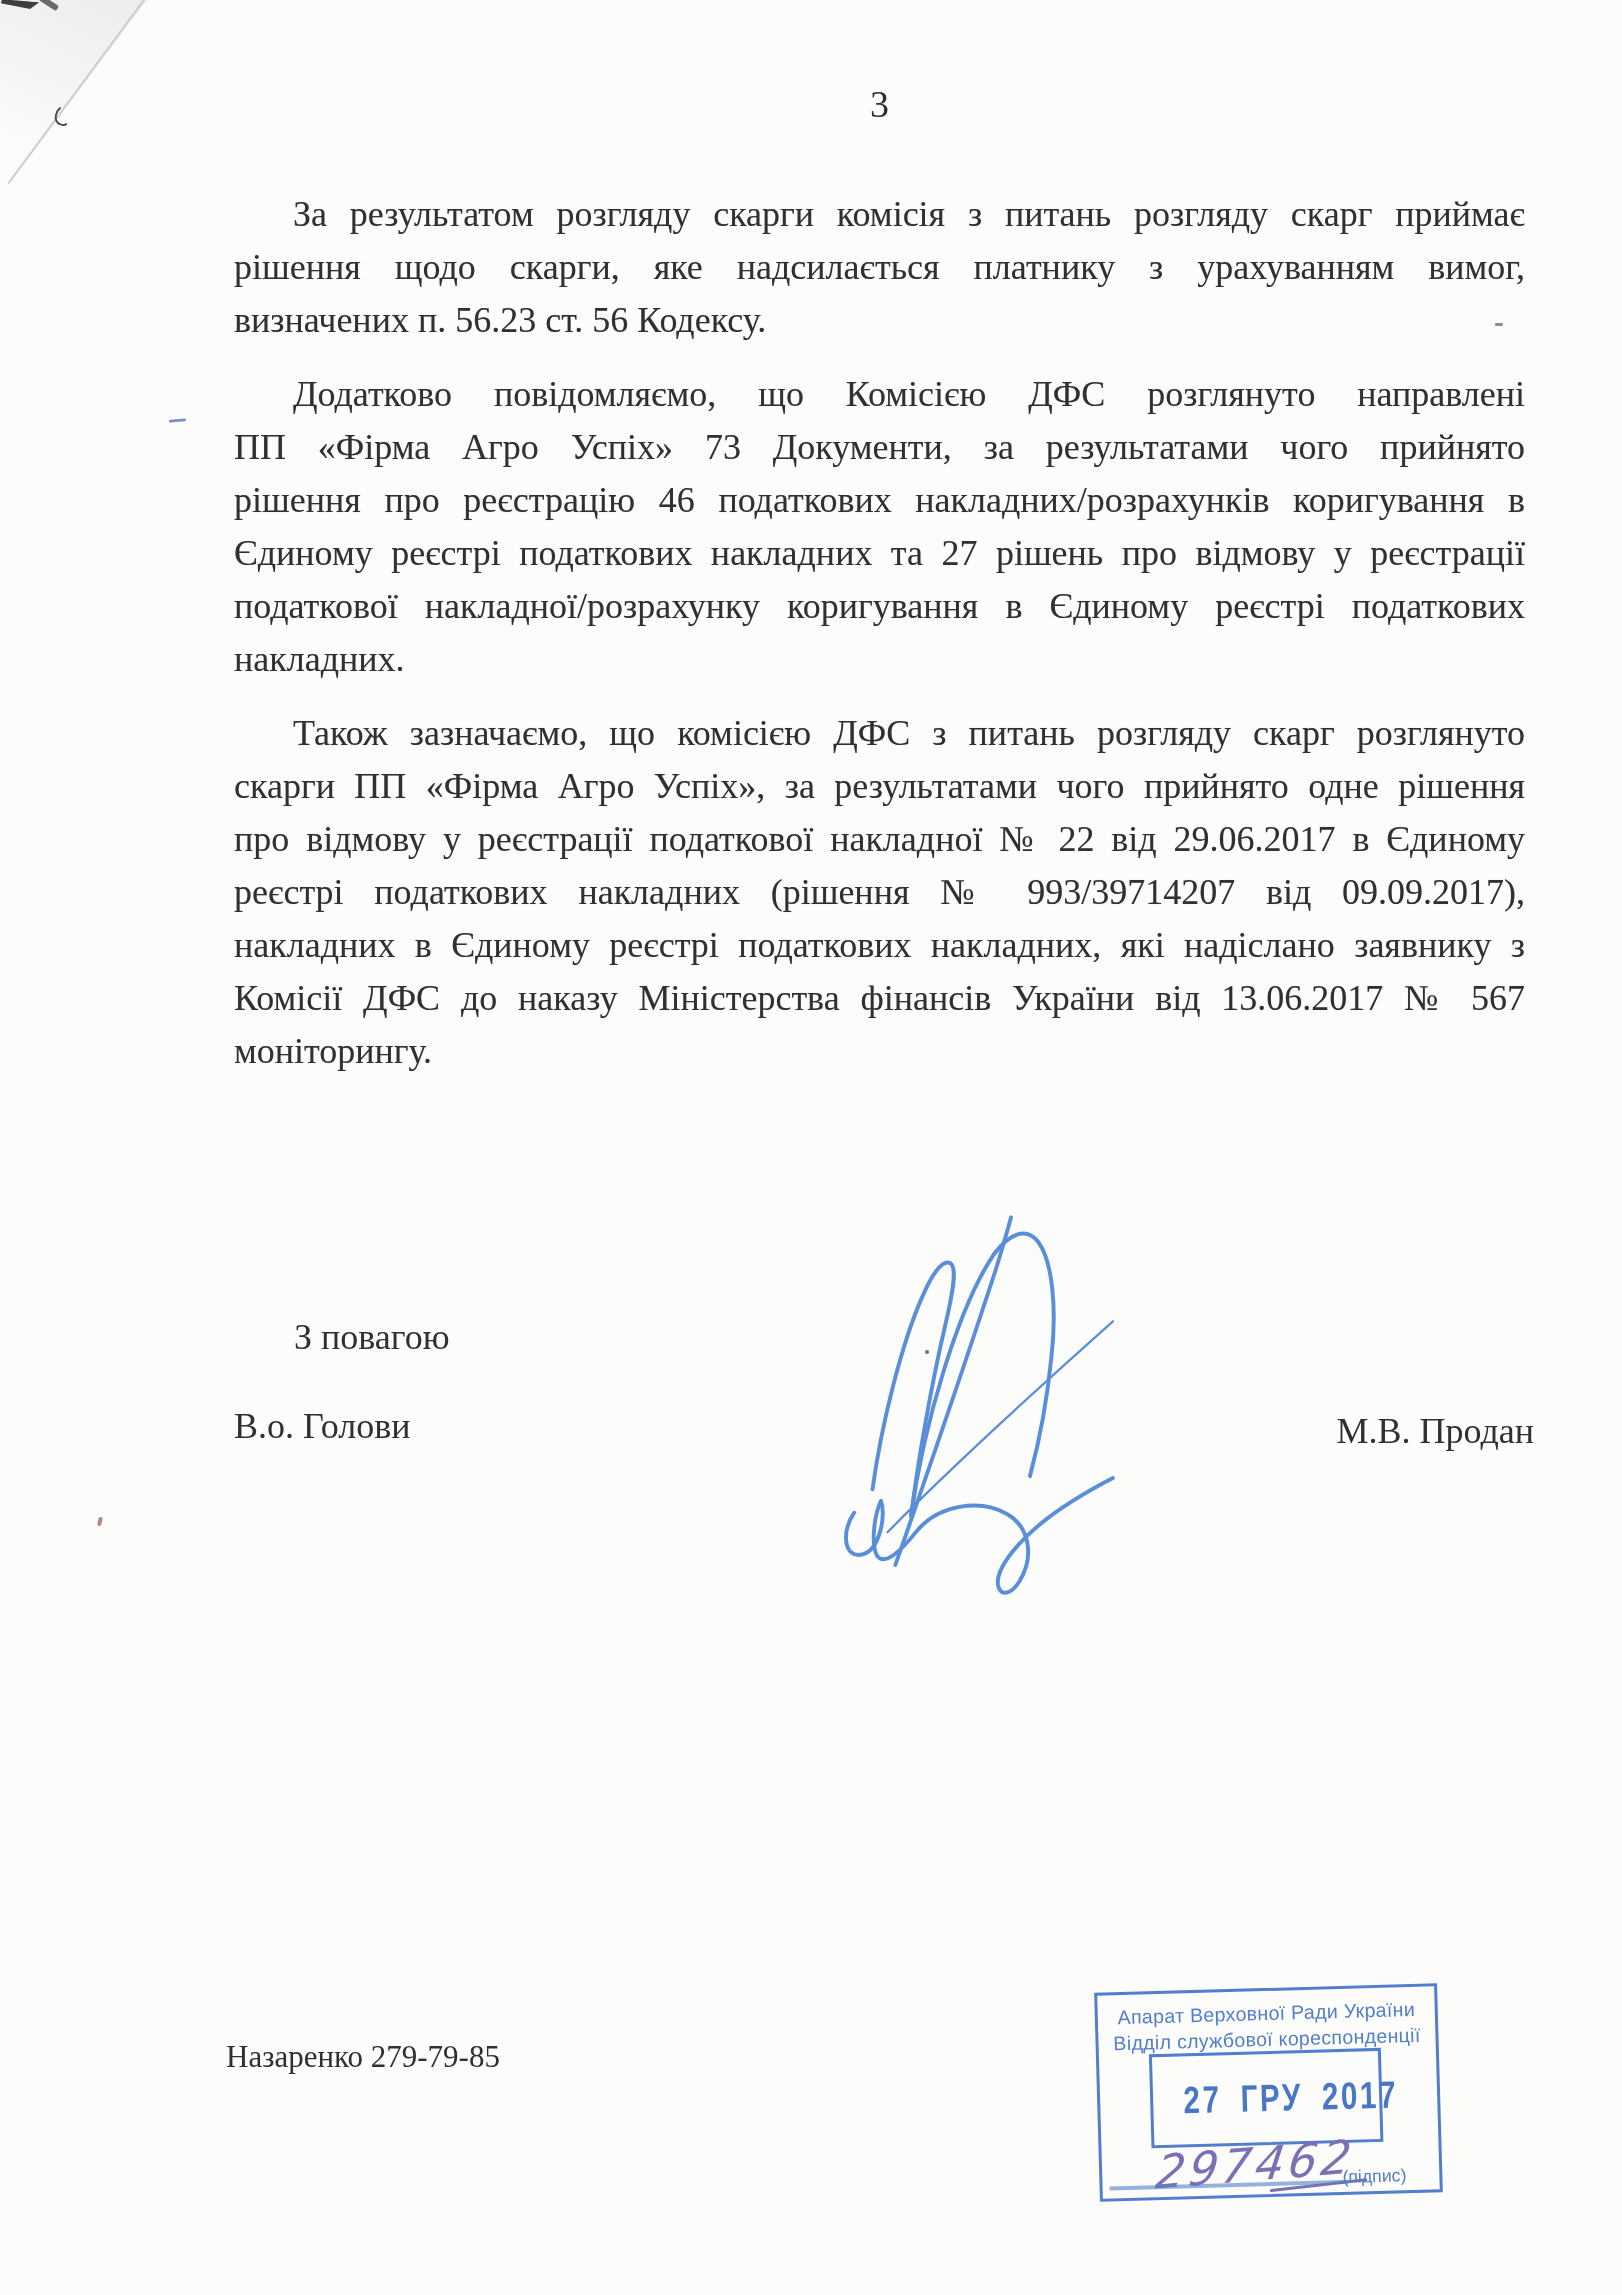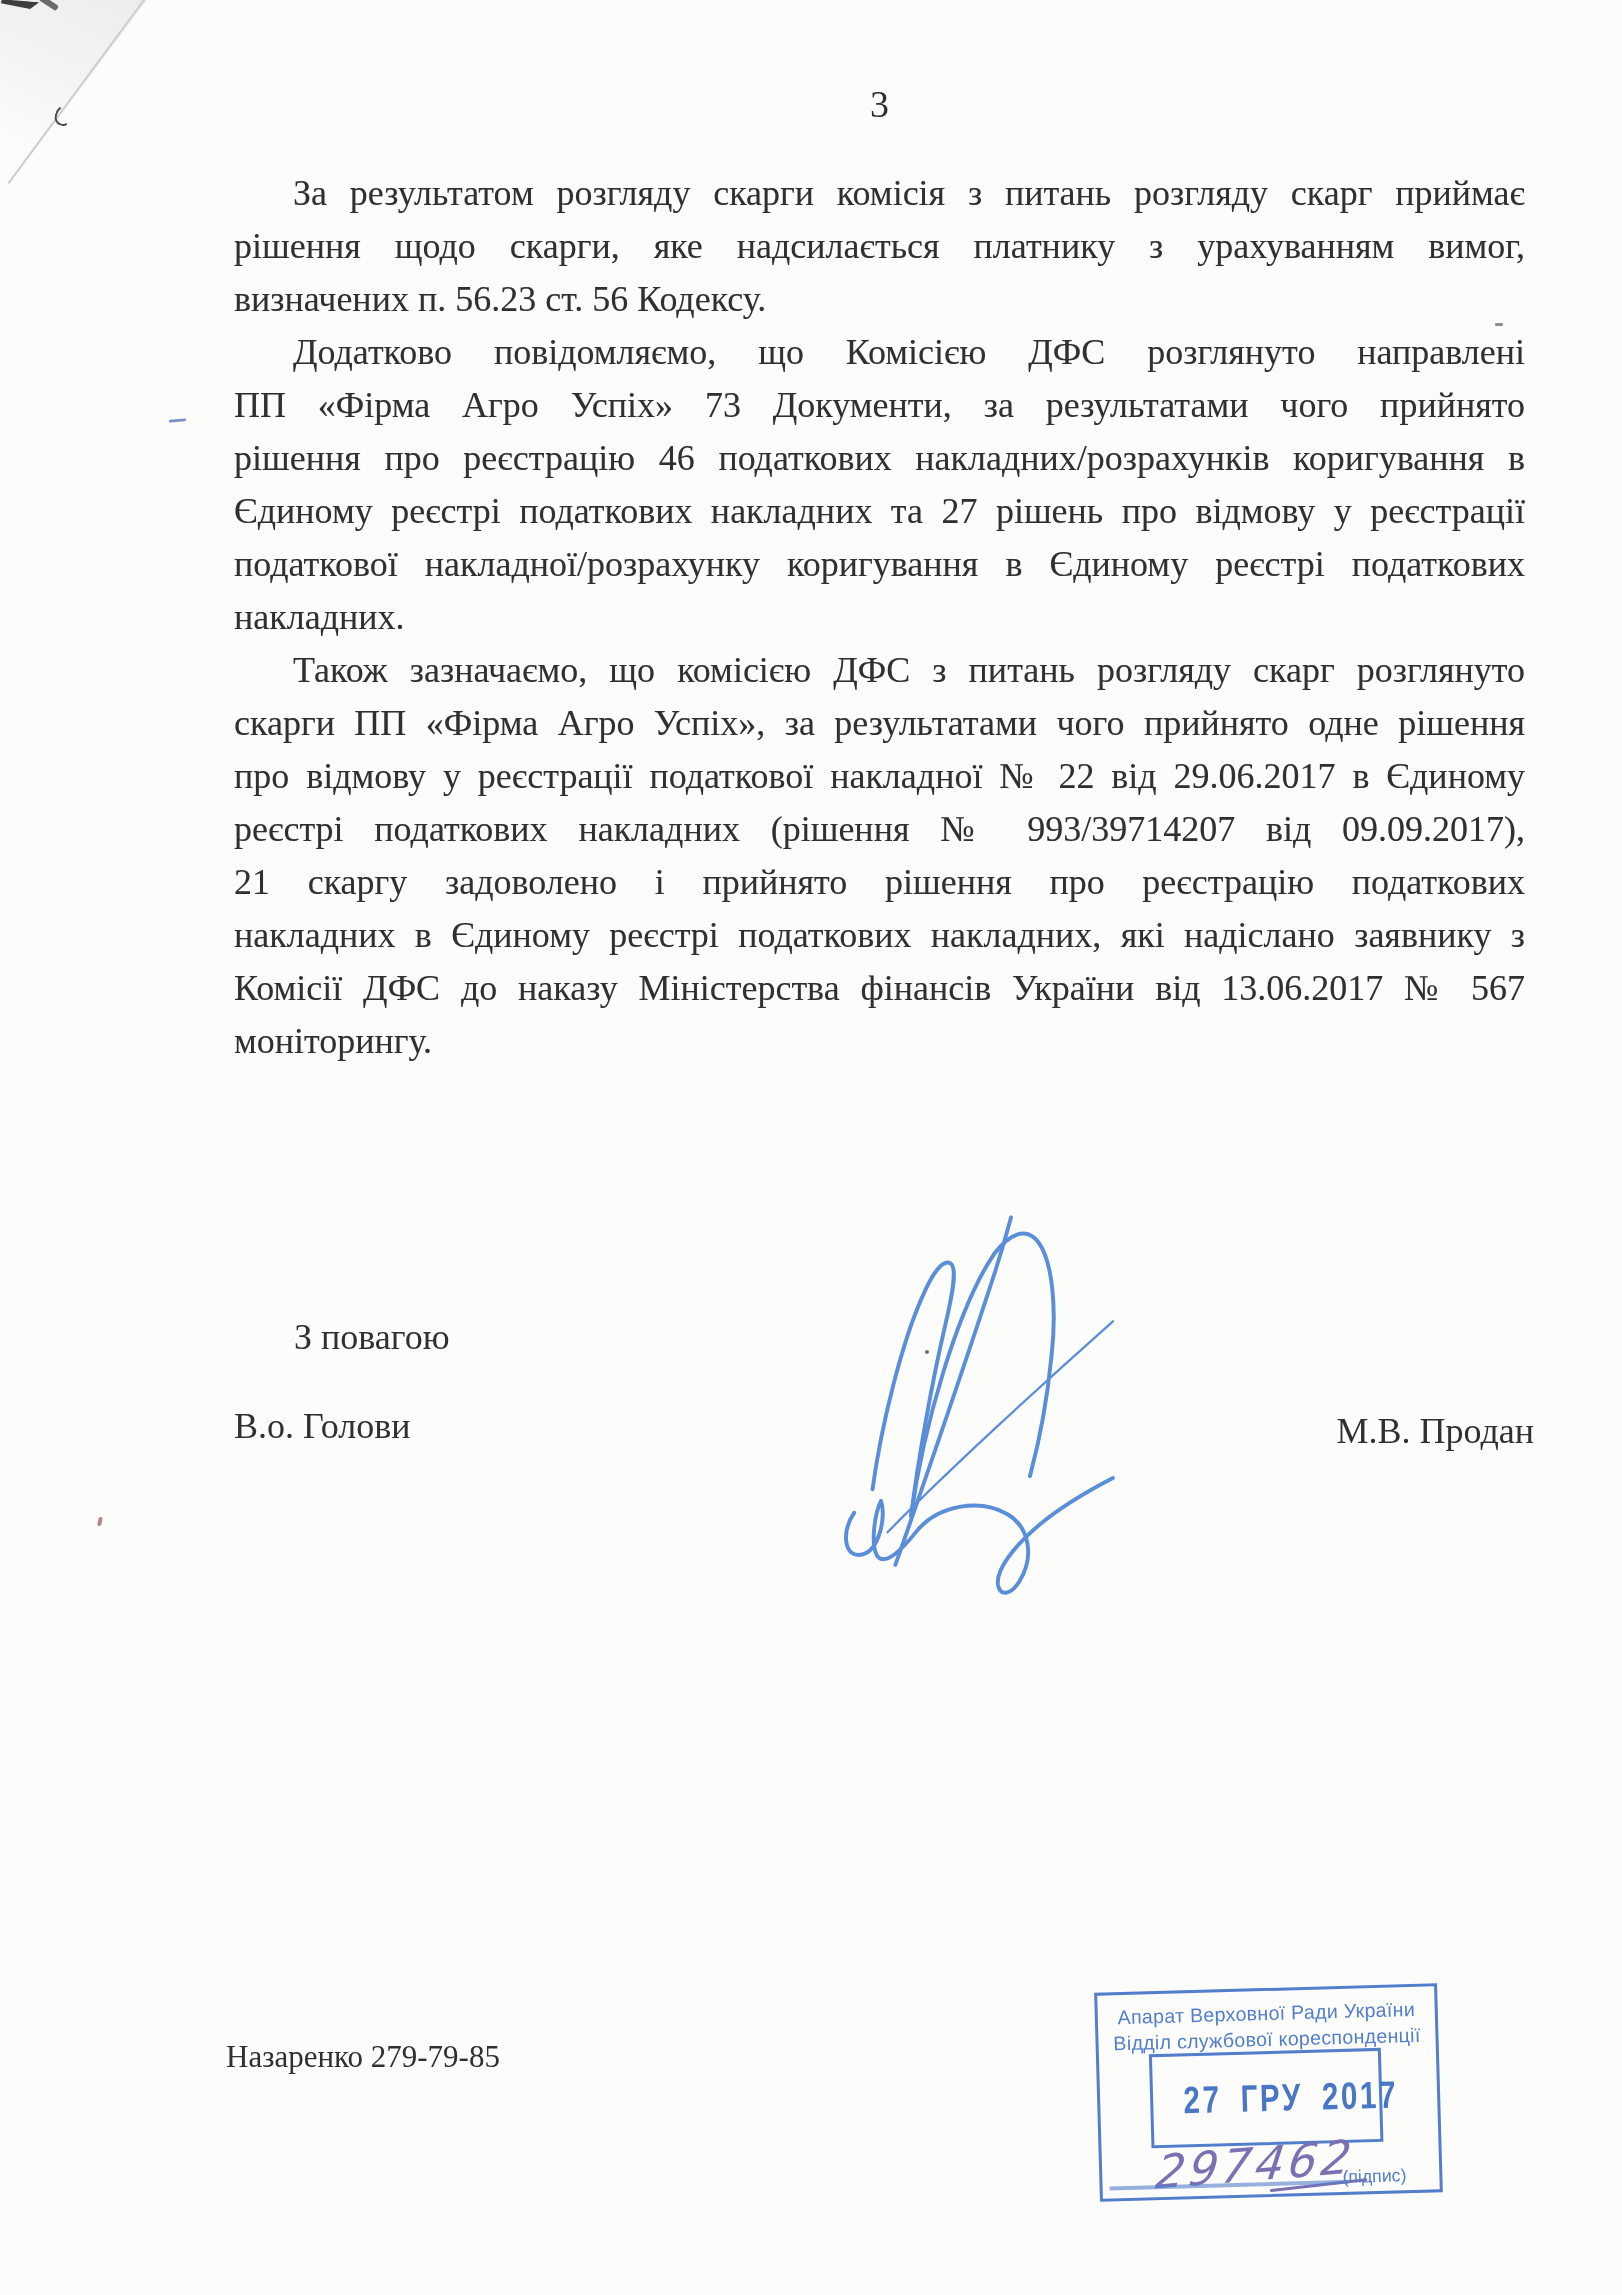--- a/index.html
+++ b/index.html
@@ -31,21 +31,21 @@
   .speck2{left:98px;top:1517px;width:3.9px;height:8.5px;background:#b08a8a;border-radius:2px;transform:rotate(12deg);}
   .speck3{left:1495px;top:323px;width:7.8px;height:2.6px;background:#8d8c8a;border-radius:1.3px;}
   .speck4{left:169px;top:419px;width:17px;height:3.3px;background:#7b90c8;border-radius:1.3px;transform:rotate(-5deg);}
 
   
   .page-number{position:absolute;left:234px;top:82px;width:1291px;
     text-align:center;font-size:38px;}
   .body-text{position:absolute;left:234px;top:167px;width:1291px;
     font-size:36px;line-height:53px;text-shadow:0 0 0.7px rgba(40,40,40,.25);}
   .line{text-align:justify;text-align-last:justify;}
-  .line.indent{text-indent:59px;}
+  .line.indent{text-indent:59px;margin-top:21px;}
   .line.para-end{text-align-last:left;}
 
   .closing{position:absolute;left:294px;top:1316px;font-size:36px;}
   .signer-title{position:absolute;left:234px;top:1405px;font-size:36px;}
   .signer-name{position:absolute;right:89px;top:1410px;font-size:36px;}
   .footer-contact{position:absolute;left:226px;top:2039px;font-size:31px;}
 
   
   .signature-svg{position:absolute;left:832px;top:1207px;width:294px;height:405px;}
   .signature-svg path{fill:none;stroke:var(--sig-ink,#5b8ed8);stroke-linecap:round;stroke-linejoin:round;}
@@ -97,21 +97,20 @@
       <div class="line indent">Додатково повідомляємо, що Комісією ДФС розглянуто направлені</div>
       <div class="line">ПП «Фірма Агро Успіх» 73 Документи, за результатами чого прийнято</div>
       <div class="line">рішення про реєстрацію 46 податкових накладних/розрахунків коригування в</div>
       <div class="line">Єдиному реєстрі податкових накладних та 27 рішень про відмову у реєстрації</div>
       <div class="line">податкової накладної/розрахунку коригування в Єдиному реєстрі податкових</div>
       <div class="line para-end">накладних.</div>
       <div class="line indent">Також зазначаємо, що комісією ДФС з питань розгляду скарг розглянуто</div>
       <div class="line">скарги ПП «Фірма Агро Успіх», за результатами чого прийнято одне рішення</div>
       <div class="line">про відмову у реєстрації податкової накладної № 22 від 29.06.2017 в Єдиному</div>
       <div class="line">реєстрі податкових накладних (рішення № 993/39714207  від 09.09.2017),</div>
-      <div class="line">21 скаргу задоволено і прийнято рішення про реєстрацію податкових</div>
       <div class="line">накладних в Єдиному реєстрі податкових накладних, які надіслано заявнику з</div>
       <div class="line">Комісії ДФС до наказу Міністерства фінансів України від 13.06.2017 № 567</div>
       <div class="line para-end">моніторингу.</div>
     </div>
 
   <div class="closing">З повагою</div>
   <div class="signer-title">В.о. Голови</div>
   <div class="signer-name">М.В. Продан</div>
 
   <svg class="signature-svg" viewBox="0 0 450 620" xmlns="http://www.w3.org/2000/svg">

